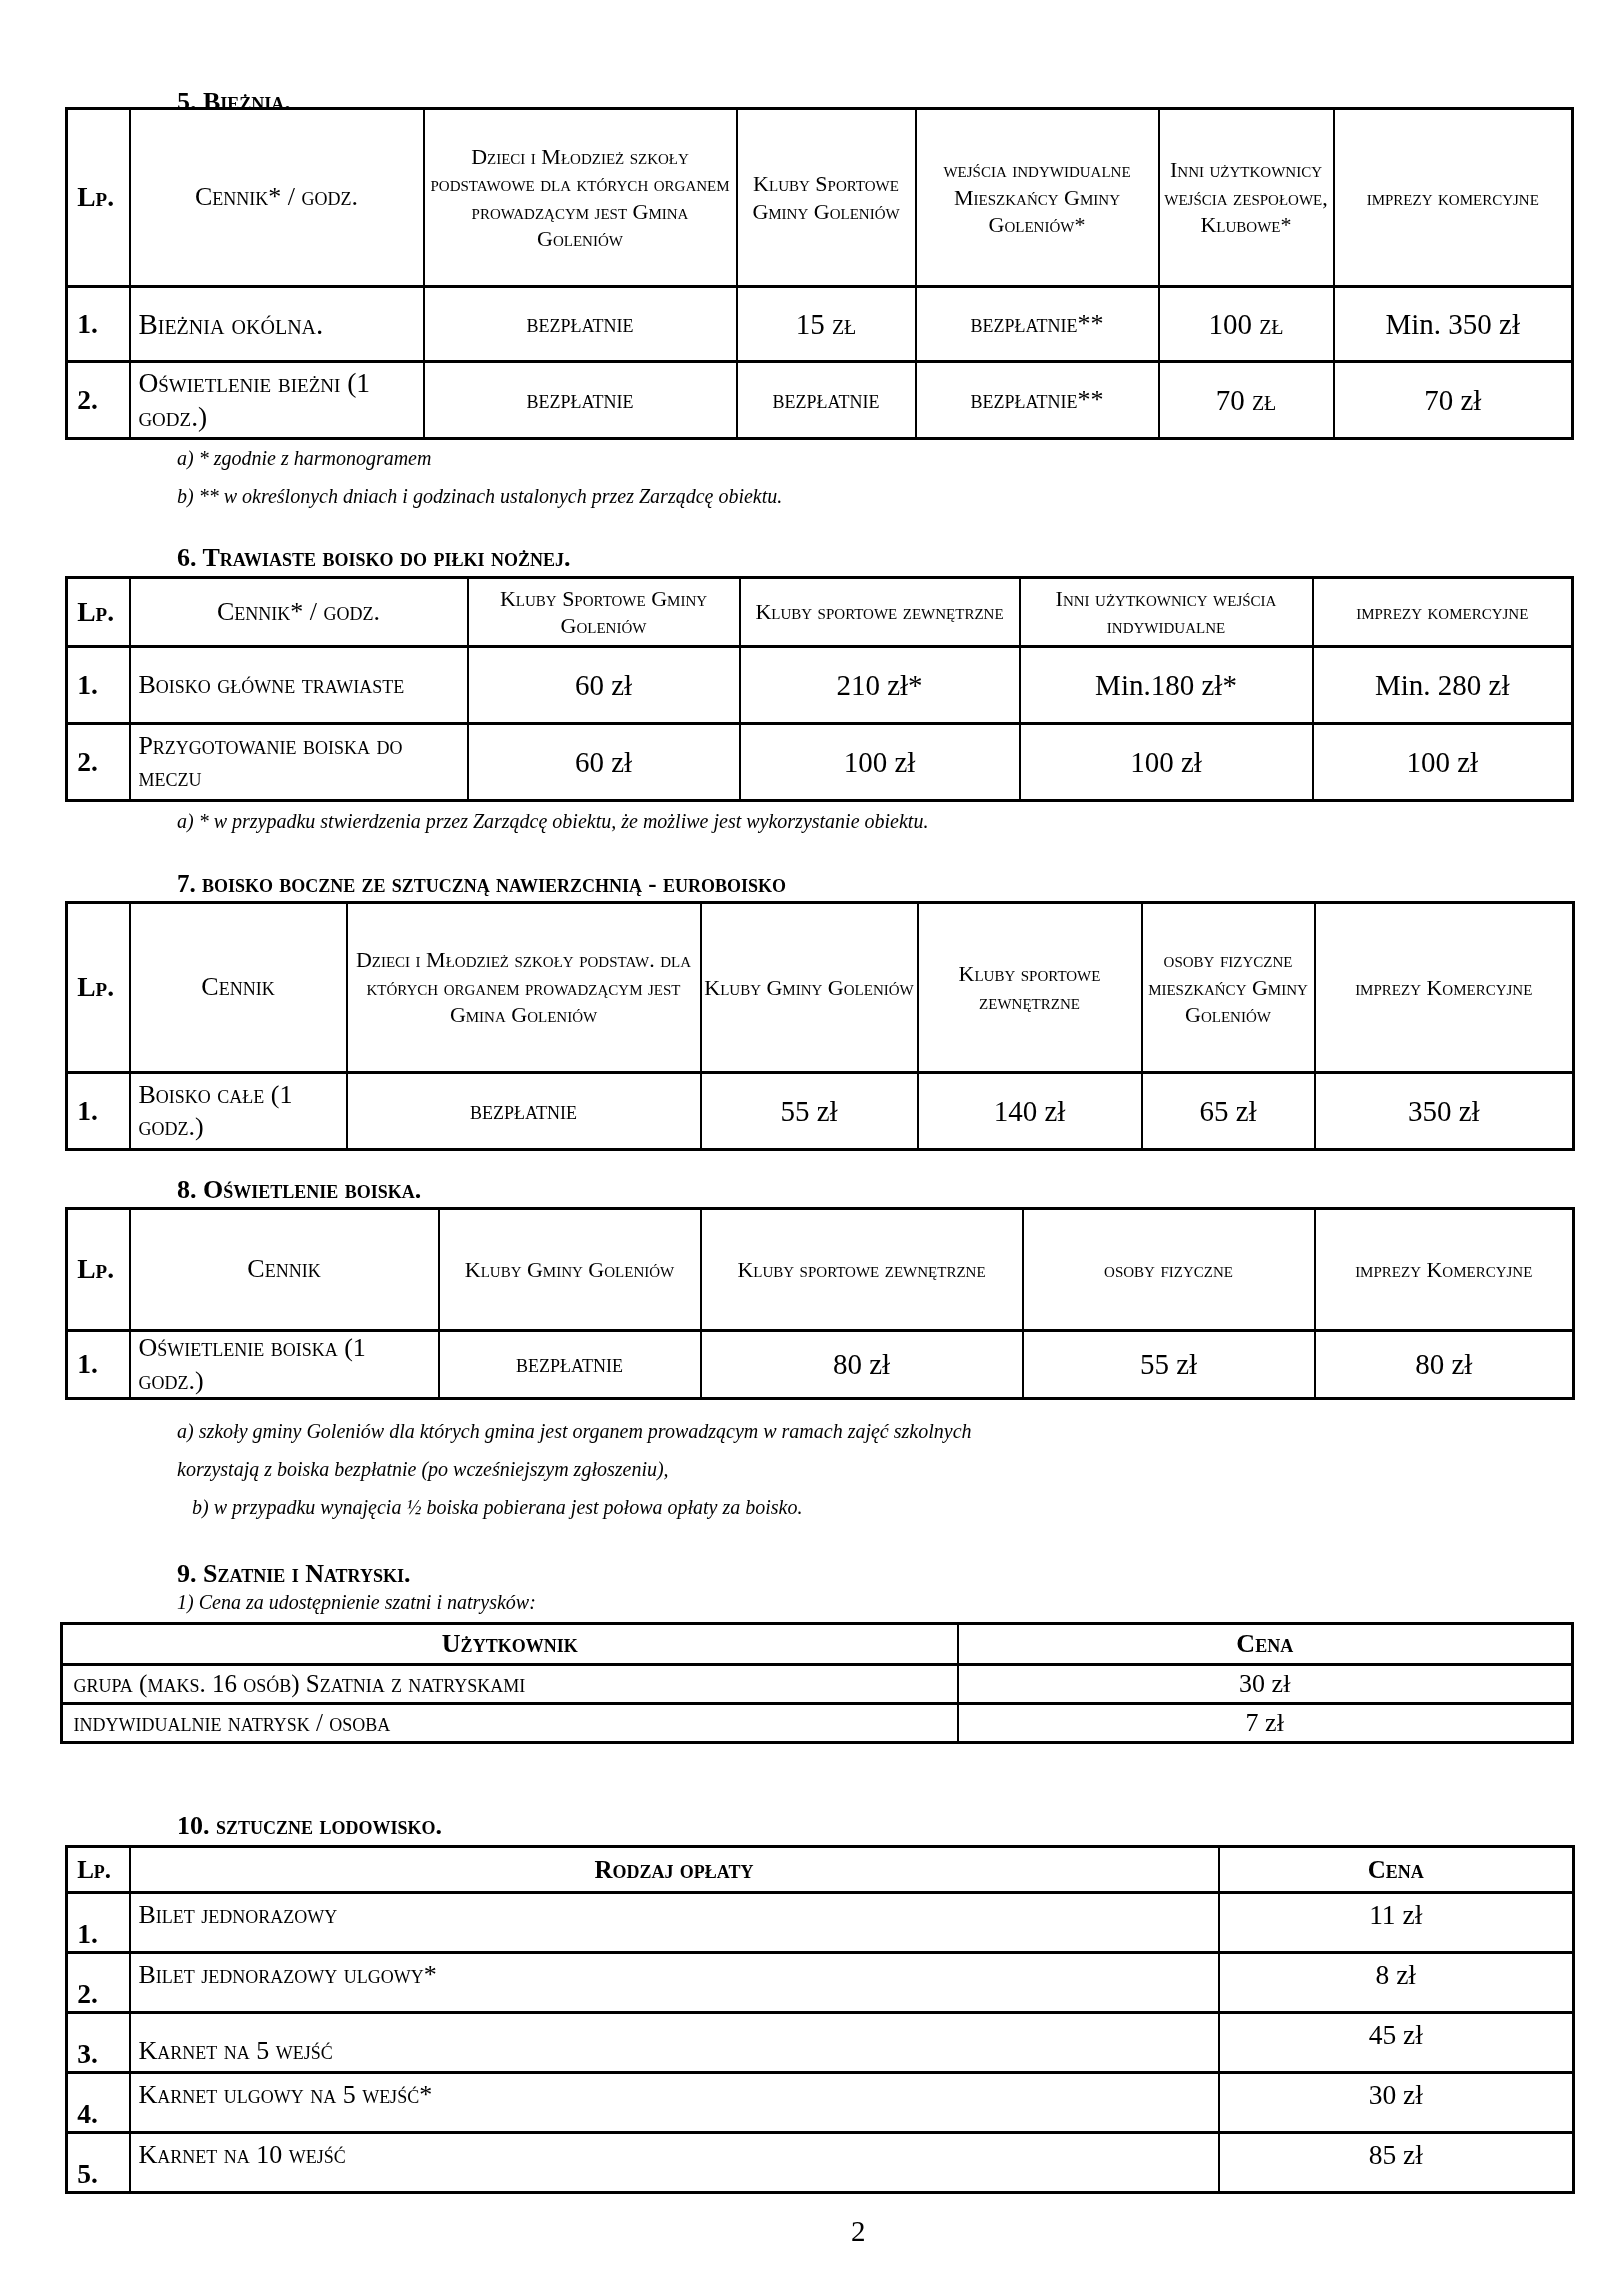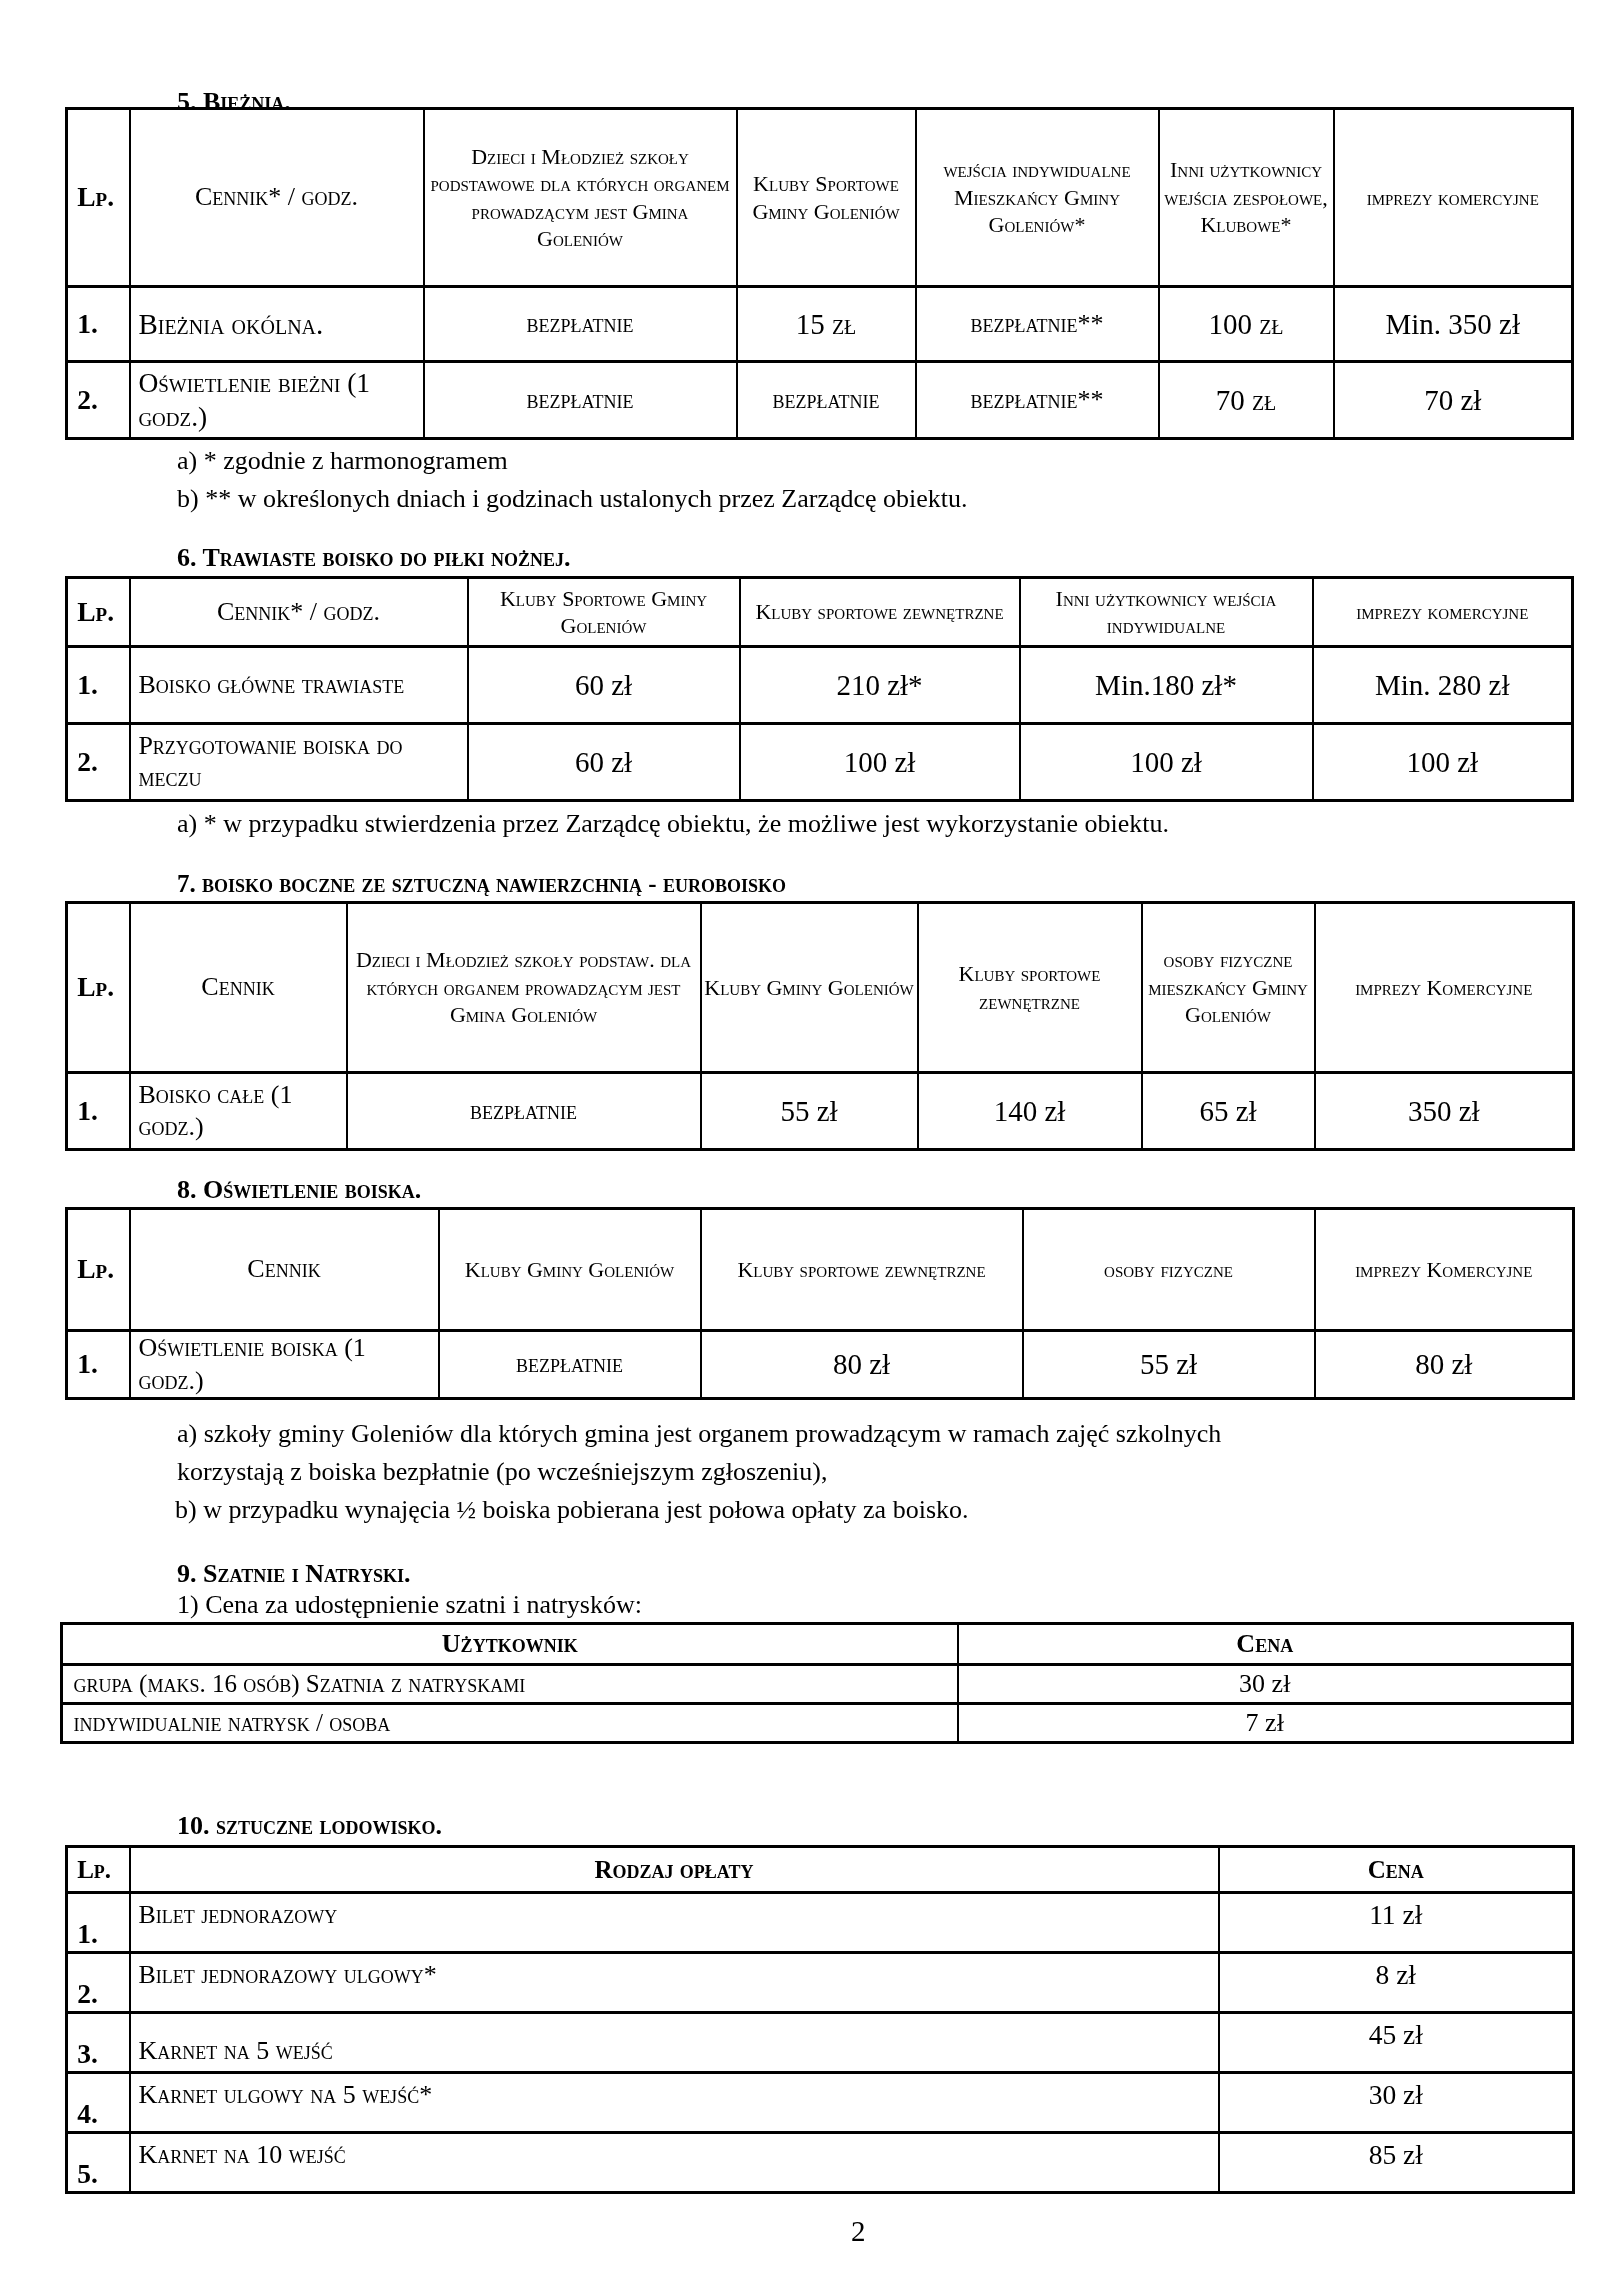--- a/index.html
+++ b/index.html
@@ -1,19 +1,19 @@
 <!DOCTYPE html>
 <html style="font-size:10.5px"><head>
 <meta charset="utf-8">
 <style>
   html,body{margin:0;padding:0;background:#fff;}
   body{width:1623px;height:2295px;position:relative;font-family:"Liberation Serif","DejaVu Serif",serif;color:#000;overflow:hidden;}
   .abs{position:absolute;}
   .title{font-weight:bold;font-size:26px;font-variant:small-caps;white-space:nowrap;}
-  .note{font-size:26px;white-space:nowrap;line-height:1;}
+  .note{font-size:20px;white-space:nowrap;line-height:1;font-style:italic;}
   table{position:absolute;border-collapse:collapse;table-layout:fixed;}
   td{border:2px solid #000;text-align:center;vertical-align:middle;padding:0 2.6px;font-variant:small-caps;line-height:1.25;}
   table{border:3.3px solid #000;}
   tr.hdr td{border-bottom:3.9px solid #000;}
   tr.sep td{border-bottom:3.3px solid #000;}
   .h{font-size:22px;}
   .v{font-size:29px;}
   .lp{font-size:27.5px;text-align:left;padding-left:9.2px;font-weight:bold;}
   .name{font-size:26px;text-align:left;padding-left:7.9px;}
   .left{text-align:left;padding-left:10.5px;}
@@ -162,21 +162,21 @@
     <td class="name">Oświetlenie  boiska (1 godz.)</td>
     <td class="v" style="font-size:26px">bezpłatnie</td>
     <td class="v" style="font-variant:normal">80 zł</td>
     <td class="v" style="font-variant:normal">55 zł</td>
     <td class="v" style="font-variant:normal">80 zł</td>
   </tr>
 </tbody>
   </table>
 <div class="abs note" style="left:177px;top:1421px;">a) szkoły gminy Goleniów dla których gmina jest organem prowadzącym w ramach zajęć szkolnych</div>
 <div class="abs note" style="left:177px;top:1459px;">korzystają z boiska  bezpłatnie (po wcześniejszym zgłoszeniu),</div>
-<div class="abs note" style="left:175px;top:1497px;">b) w przypadku wynajęcia ½ boiska pobierana jest połowa opłaty za boisko.</div>
+<div class="abs note" style="left:192px;top:1497px;">b) w przypadku wynajęcia ½ boiska pobierana jest połowa opłaty za boisko.</div>
 
 <div class="abs title" style="left:177px;top:1559px;">9. Szatnie i Natryski.</div>
 <div class="abs note" style="left:177px;top:1592px;">1) Cena za udostępnienie  szatni i natrysków:</div>
 <table style="left:60px;top:1622px;width:1512px;">
   <colgroup>
       <col style="width:896px">
       <col style="width:615px">
     </colgroup>
   <tbody>
       <tr class="hdr" style="height:41px;">

